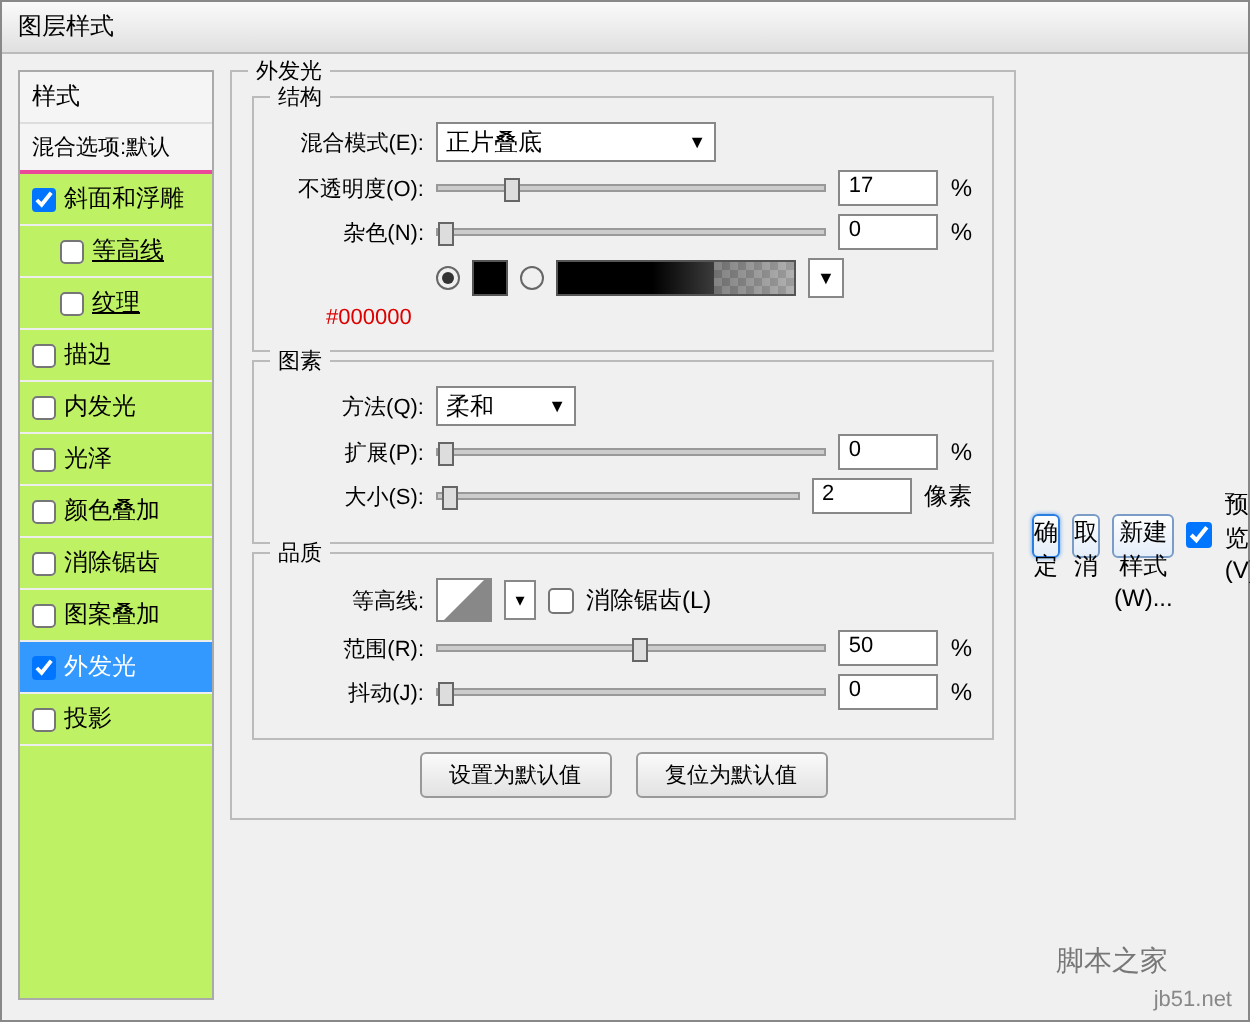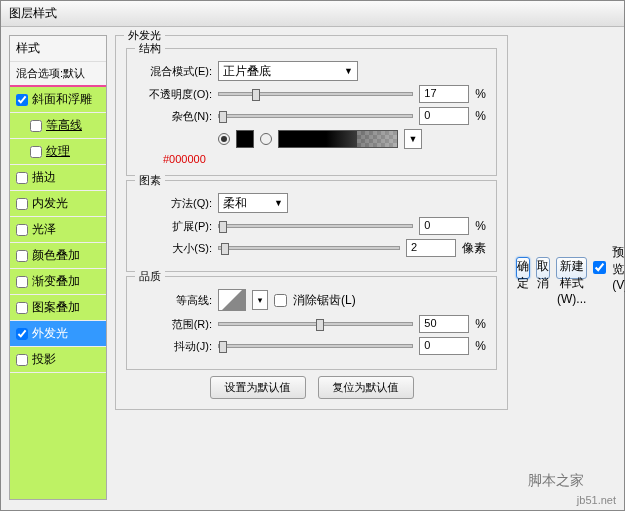--- a/index.html
+++ b/index.html
@@ -75,21 +75,21 @@
           <div class="sidebar-item">
             <input type="checkbox" style="">
             <span>光泽</span>
           </div>
           <div class="sidebar-item">
             <input type="checkbox" style="">
             <span>颜色叠加</span>
           </div>
           <div class="sidebar-item">
             <input type="checkbox" style="">
-            <span>渐变叠加</span>
+            <span>消除锯齿</span>
           </div>
           <div class="sidebar-item">
             <input type="checkbox" style="">
             <span>图案叠加</span>
           </div>
           <div class="sidebar-item sel">
             <input type="checkbox" checked="" style="">
             <span>外发光</span>
           </div>
           <div class="sidebar-item">

